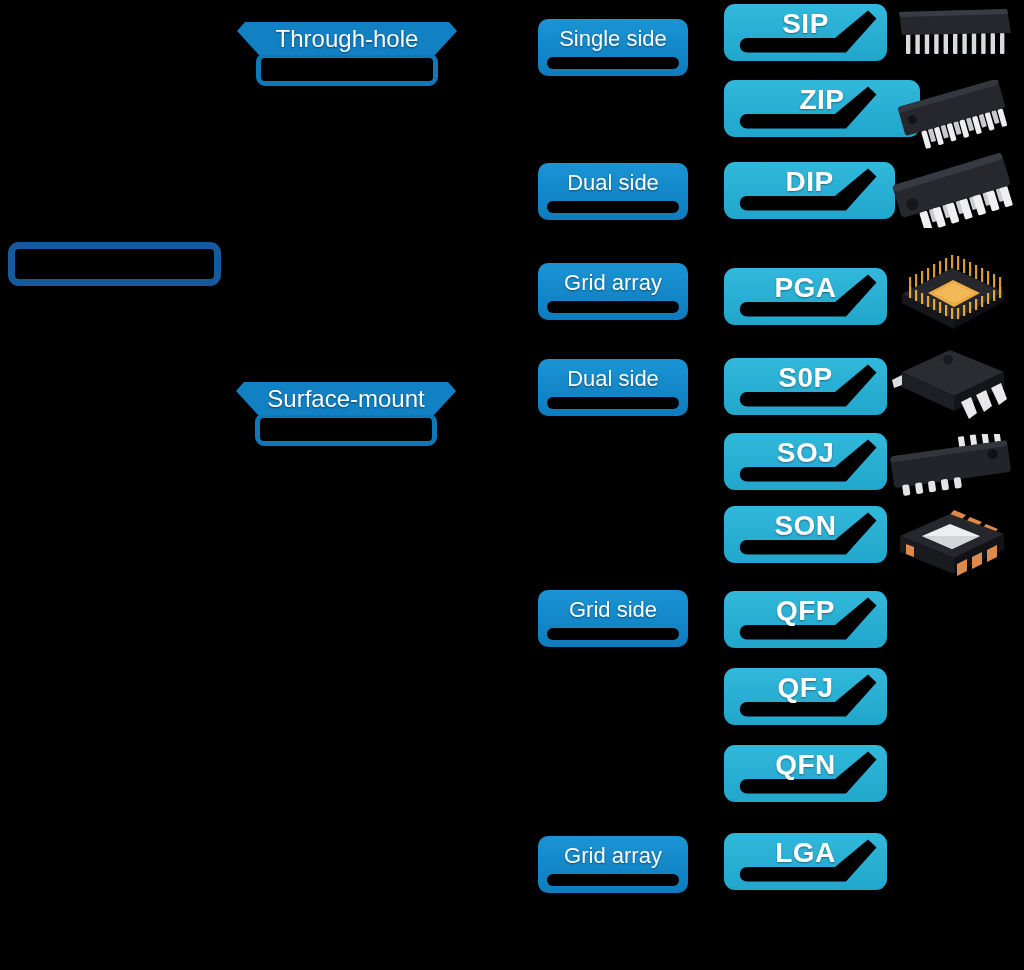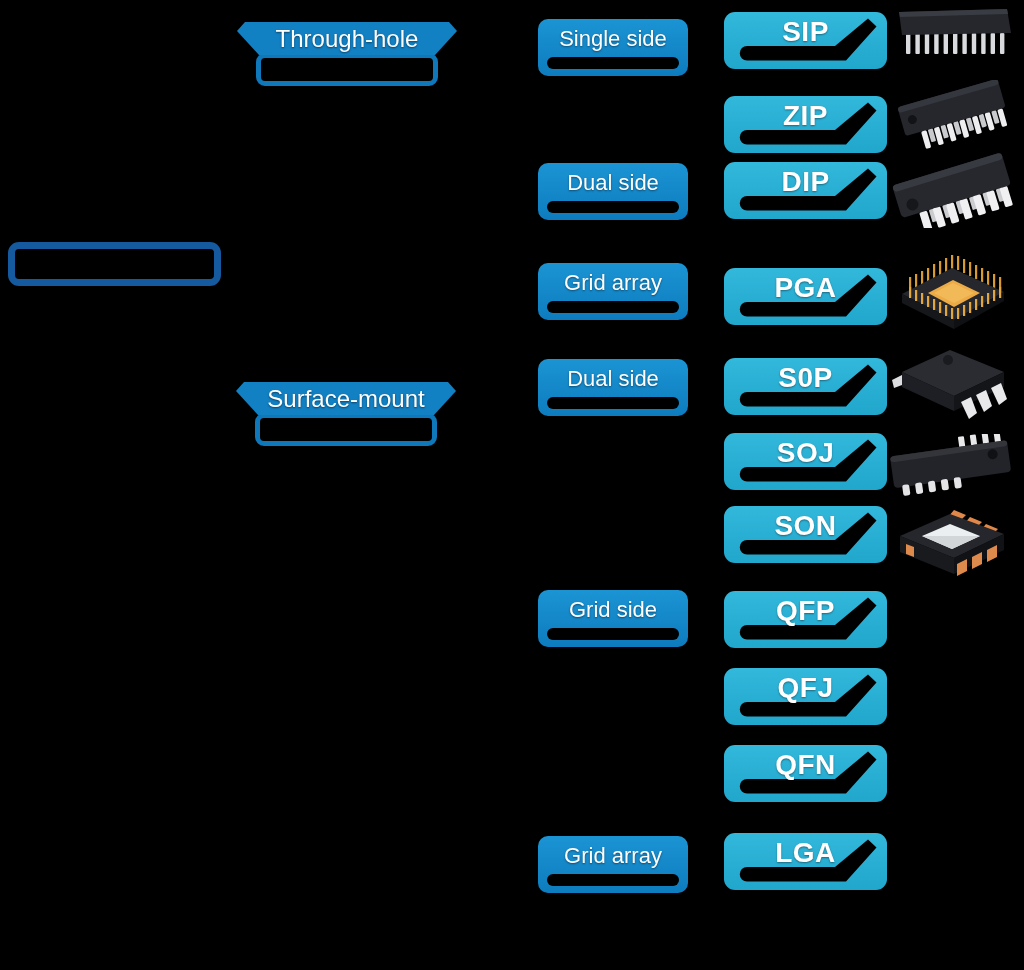--- a/index.html
+++ b/index.html
@@ -72,33 +72,33 @@
   </div>
   <div class="cat" style="top:590px;">
     <span class="cat-label">Grid side</span>
     <div class="cat-cut"></div>
   </div>
   <div class="cat" style="top:836px;">
     <span class="cat-label">Grid array</span>
     <div class="cat-cut"></div>
   </div>
 
-  <div class="pkg" style="top:4px;margin-top:8px;">
+  <div class="pkg" style="top:4px;">
     <svg class="swoosh" width="163" height="57" viewBox="0 0 163 57">
         <path d="M23 34 L111 34 L144 6.5 L152.5 14.5 L122 48.5 L23 48.5 A7.25 7.25 0 0 1 23 34 Z" fill="#000"></path>
       </svg>
     <span class="code">SIP</span>
   </div>
-  <div class="pkg" style="top:96px;">
+  <div class="pkg" style="top:80px;padding-left:33px;">
     <svg class="swoosh" width="163" height="57" viewBox="0 0 163 57">
         <path d="M23 34 L111 34 L144 6.5 L152.5 14.5 L122 48.5 L23 48.5 A7.25 7.25 0 0 1 23 34 Z" fill="#000"></path>
       </svg>
     <span class="code">ZIP</span>
   </div>
-  <div class="pkg" style="top:162px;">
+  <div class="pkg" style="top:162px;padding-left:8px;">
     <svg class="swoosh" width="163" height="57" viewBox="0 0 163 57">
         <path d="M23 34 L111 34 L144 6.5 L152.5 14.5 L122 48.5 L23 48.5 A7.25 7.25 0 0 1 23 34 Z" fill="#000"></path>
       </svg>
     <span class="code">DIP</span>
   </div>
   <div class="pkg" style="top:268px;">
     <svg class="swoosh" width="163" height="57" viewBox="0 0 163 57">
         <path d="M23 34 L111 34 L144 6.5 L152.5 14.5 L122 48.5 L23 48.5 A7.25 7.25 0 0 1 23 34 Z" fill="#000"></path>
       </svg>
     <span class="code">PGA</span>

